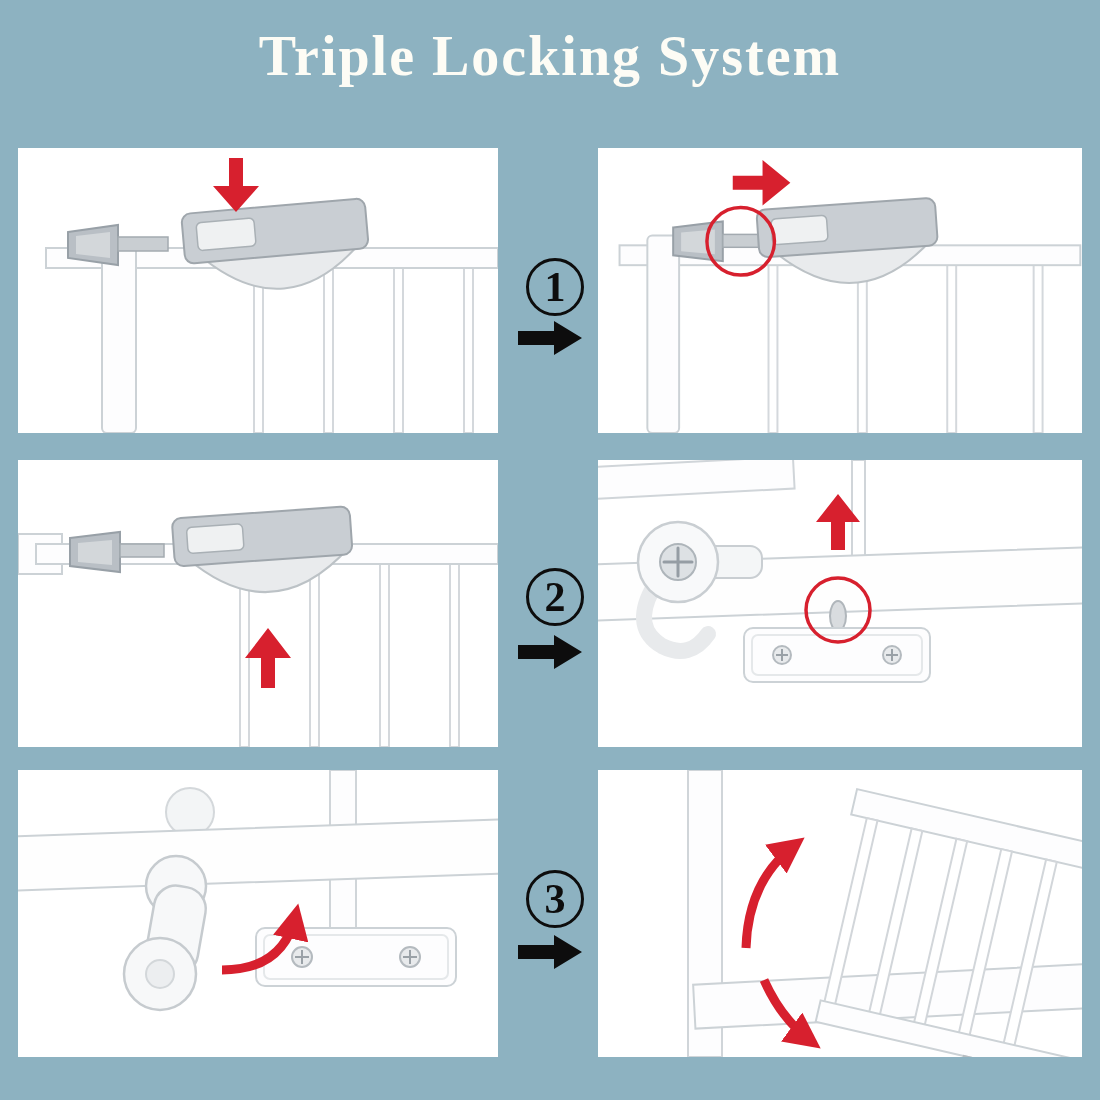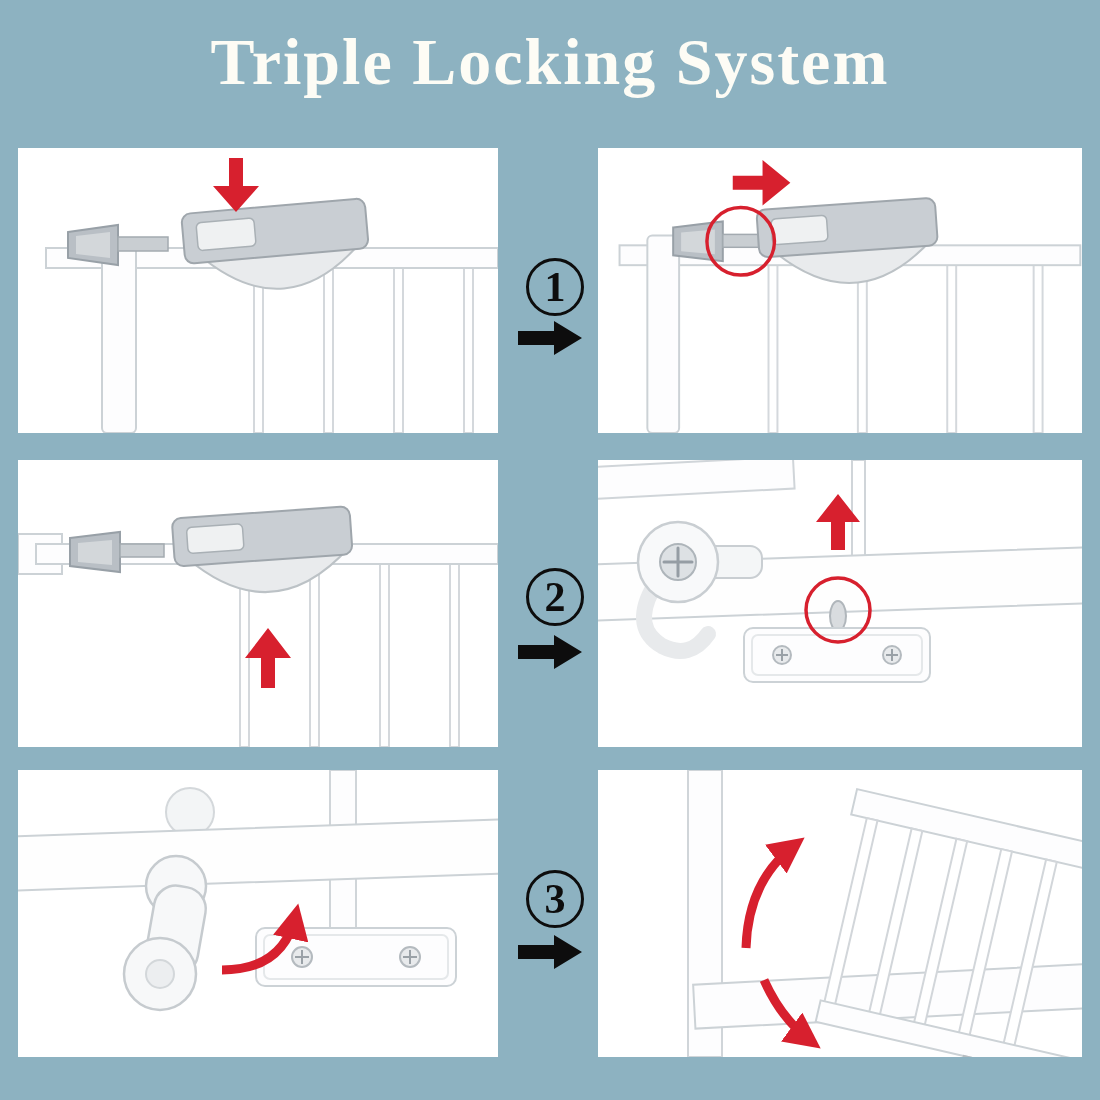--- a/index.html
+++ b/index.html
@@ -4,21 +4,21 @@
 <style>
   html,body{margin:0;padding:0;background:#6e93a3;}
   .stage{
     position:relative;width:1100px;height:1100px;
     background:var(--background,#8db2c1);
     font-family:"Liberation Serif",serif;
     overflow:hidden;margin:0 auto;
   }
   .title{
     position:absolute;top:24px;left:0;width:100%;text-align:center;margin:0;
-    font-size:66px;font-weight:700;letter-spacing:2px;
+    font-size:56px;font-weight:700;letter-spacing:2px;
     color:var(--title-text,#fdfcf5);
     font-family:"Liberation Serif",serif;
   }
   .panel{position:absolute;background:var(--panel,#ffffff);overflow:hidden;}
   .panel svg{display:block;width:100%;height:100%;}
   .step-badge{
     position:absolute;width:58px;height:58px;box-sizing:border-box;
     border:3px solid var(--arrow-black,#0d0d0d);border-radius:50%;
     display:flex;align-items:center;justify-content:center;
     font-size:42px;font-weight:700;color:var(--arrow-black,#0d0d0d);

